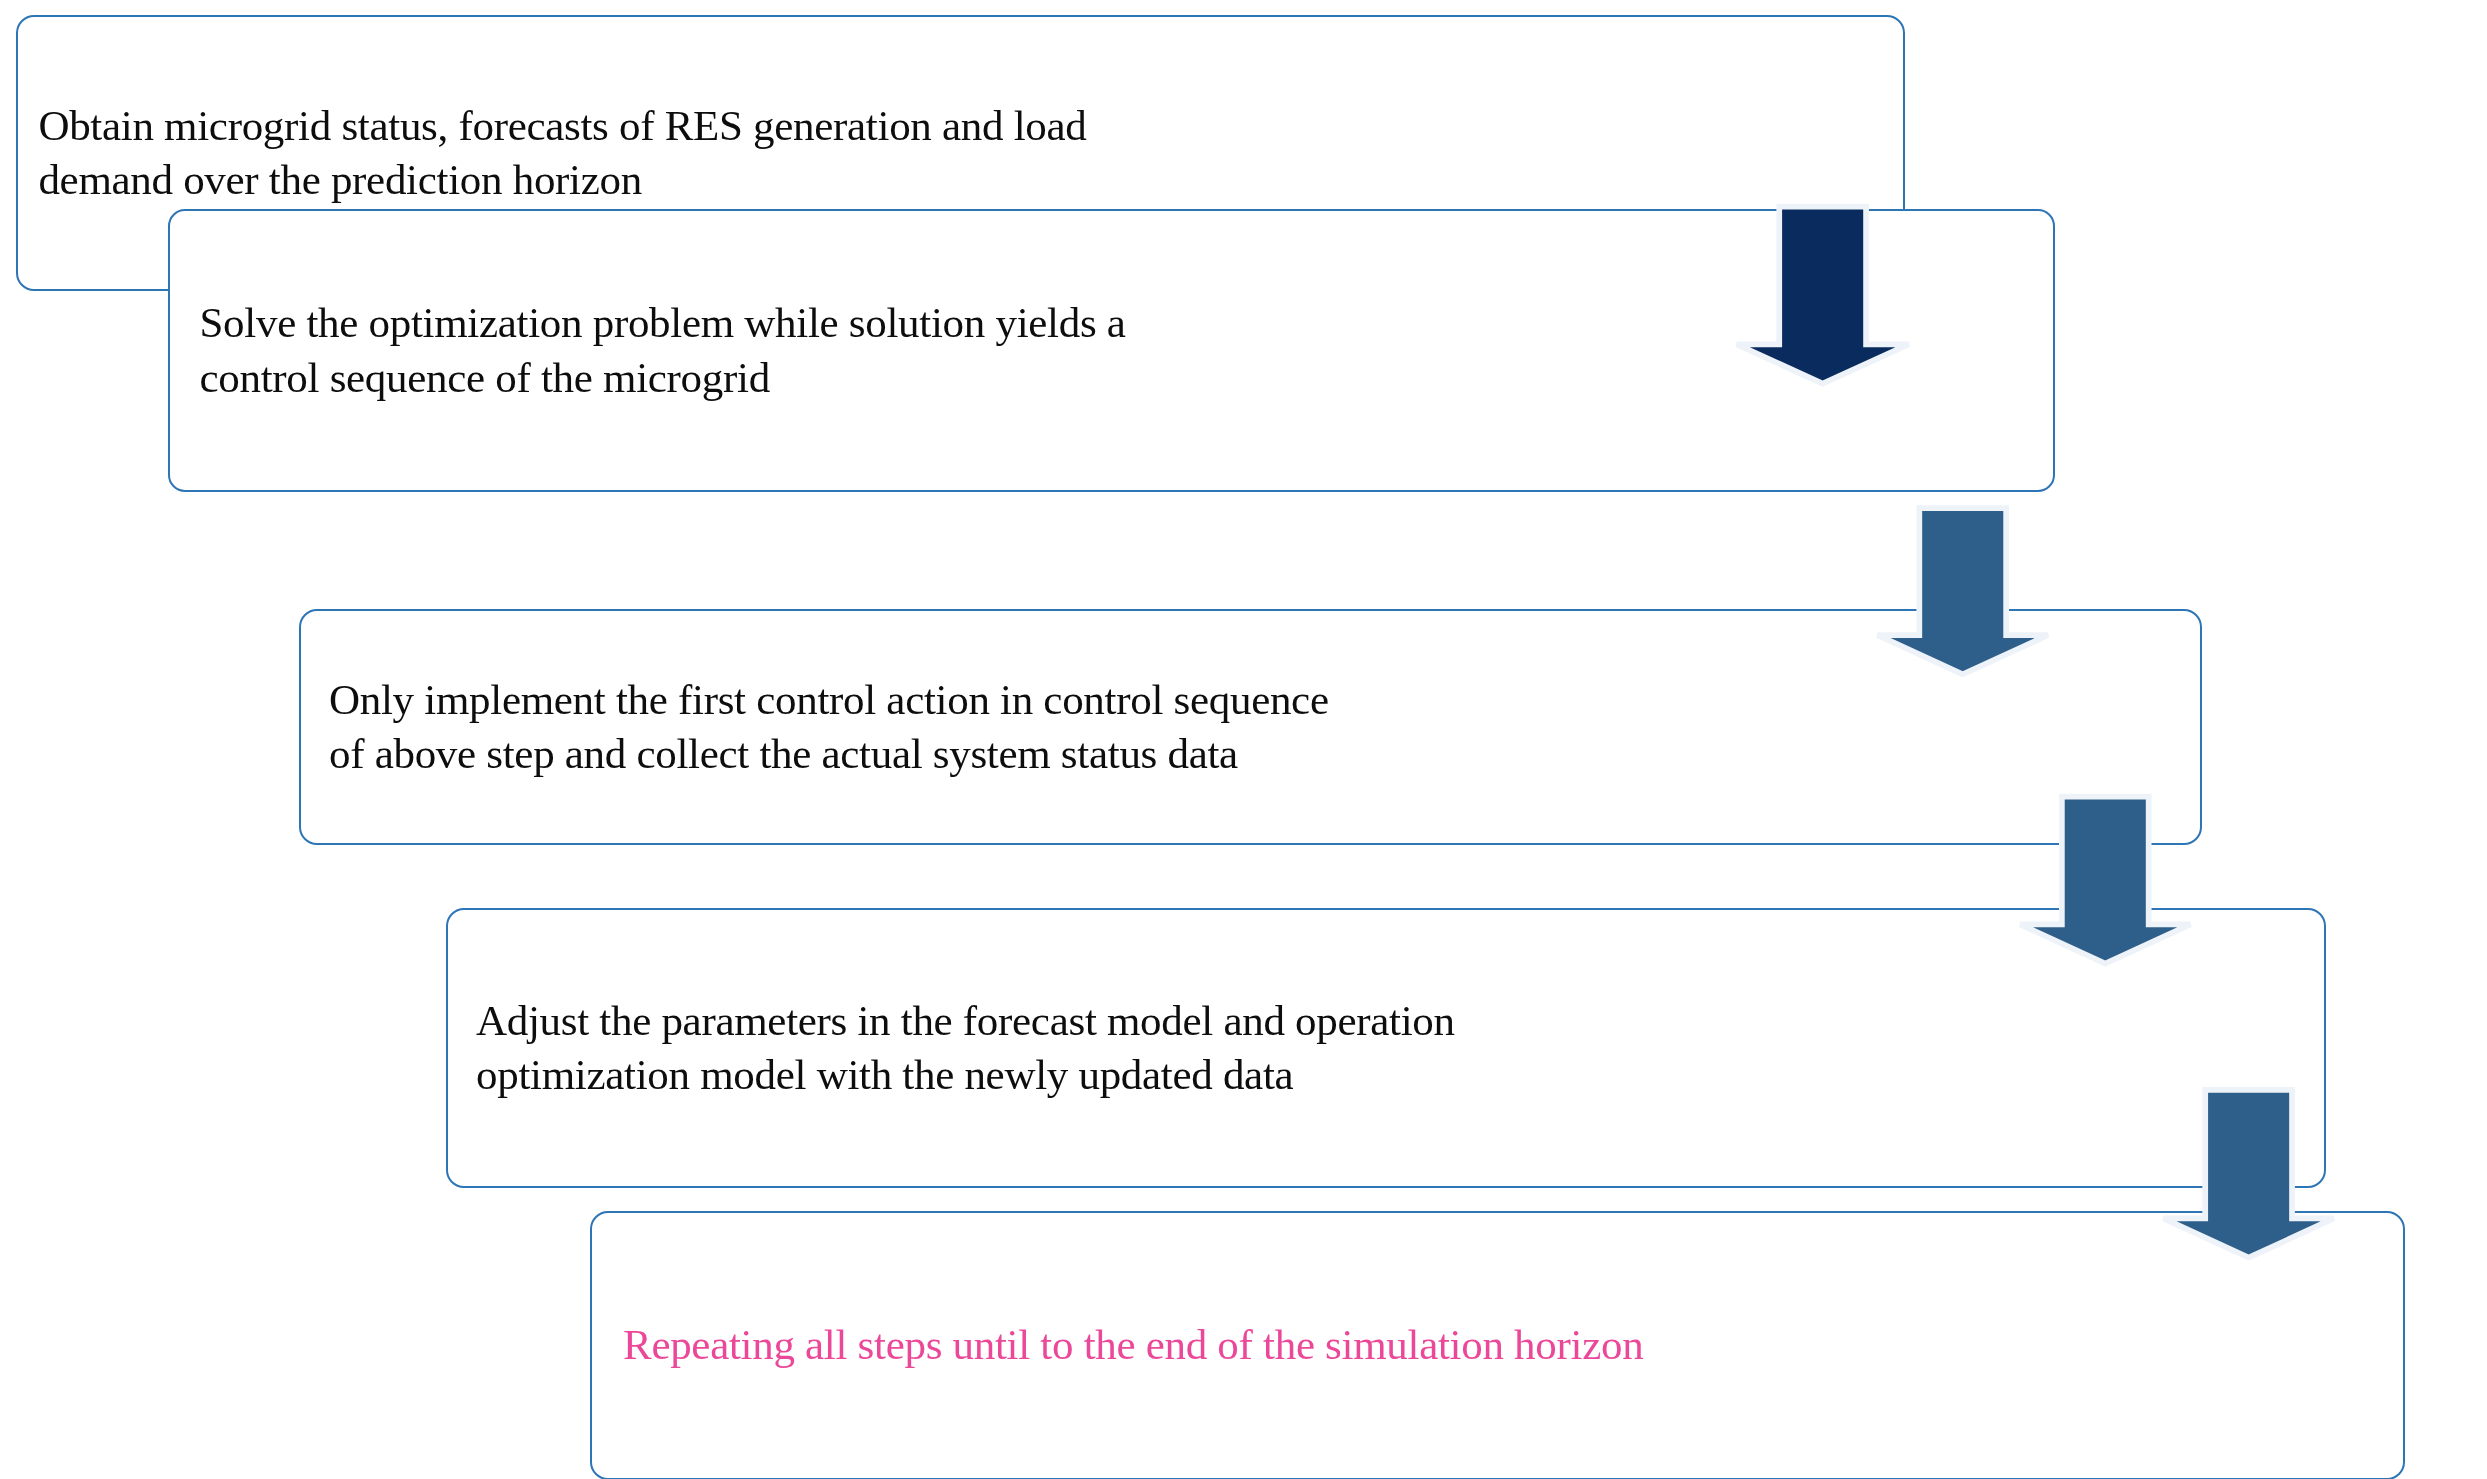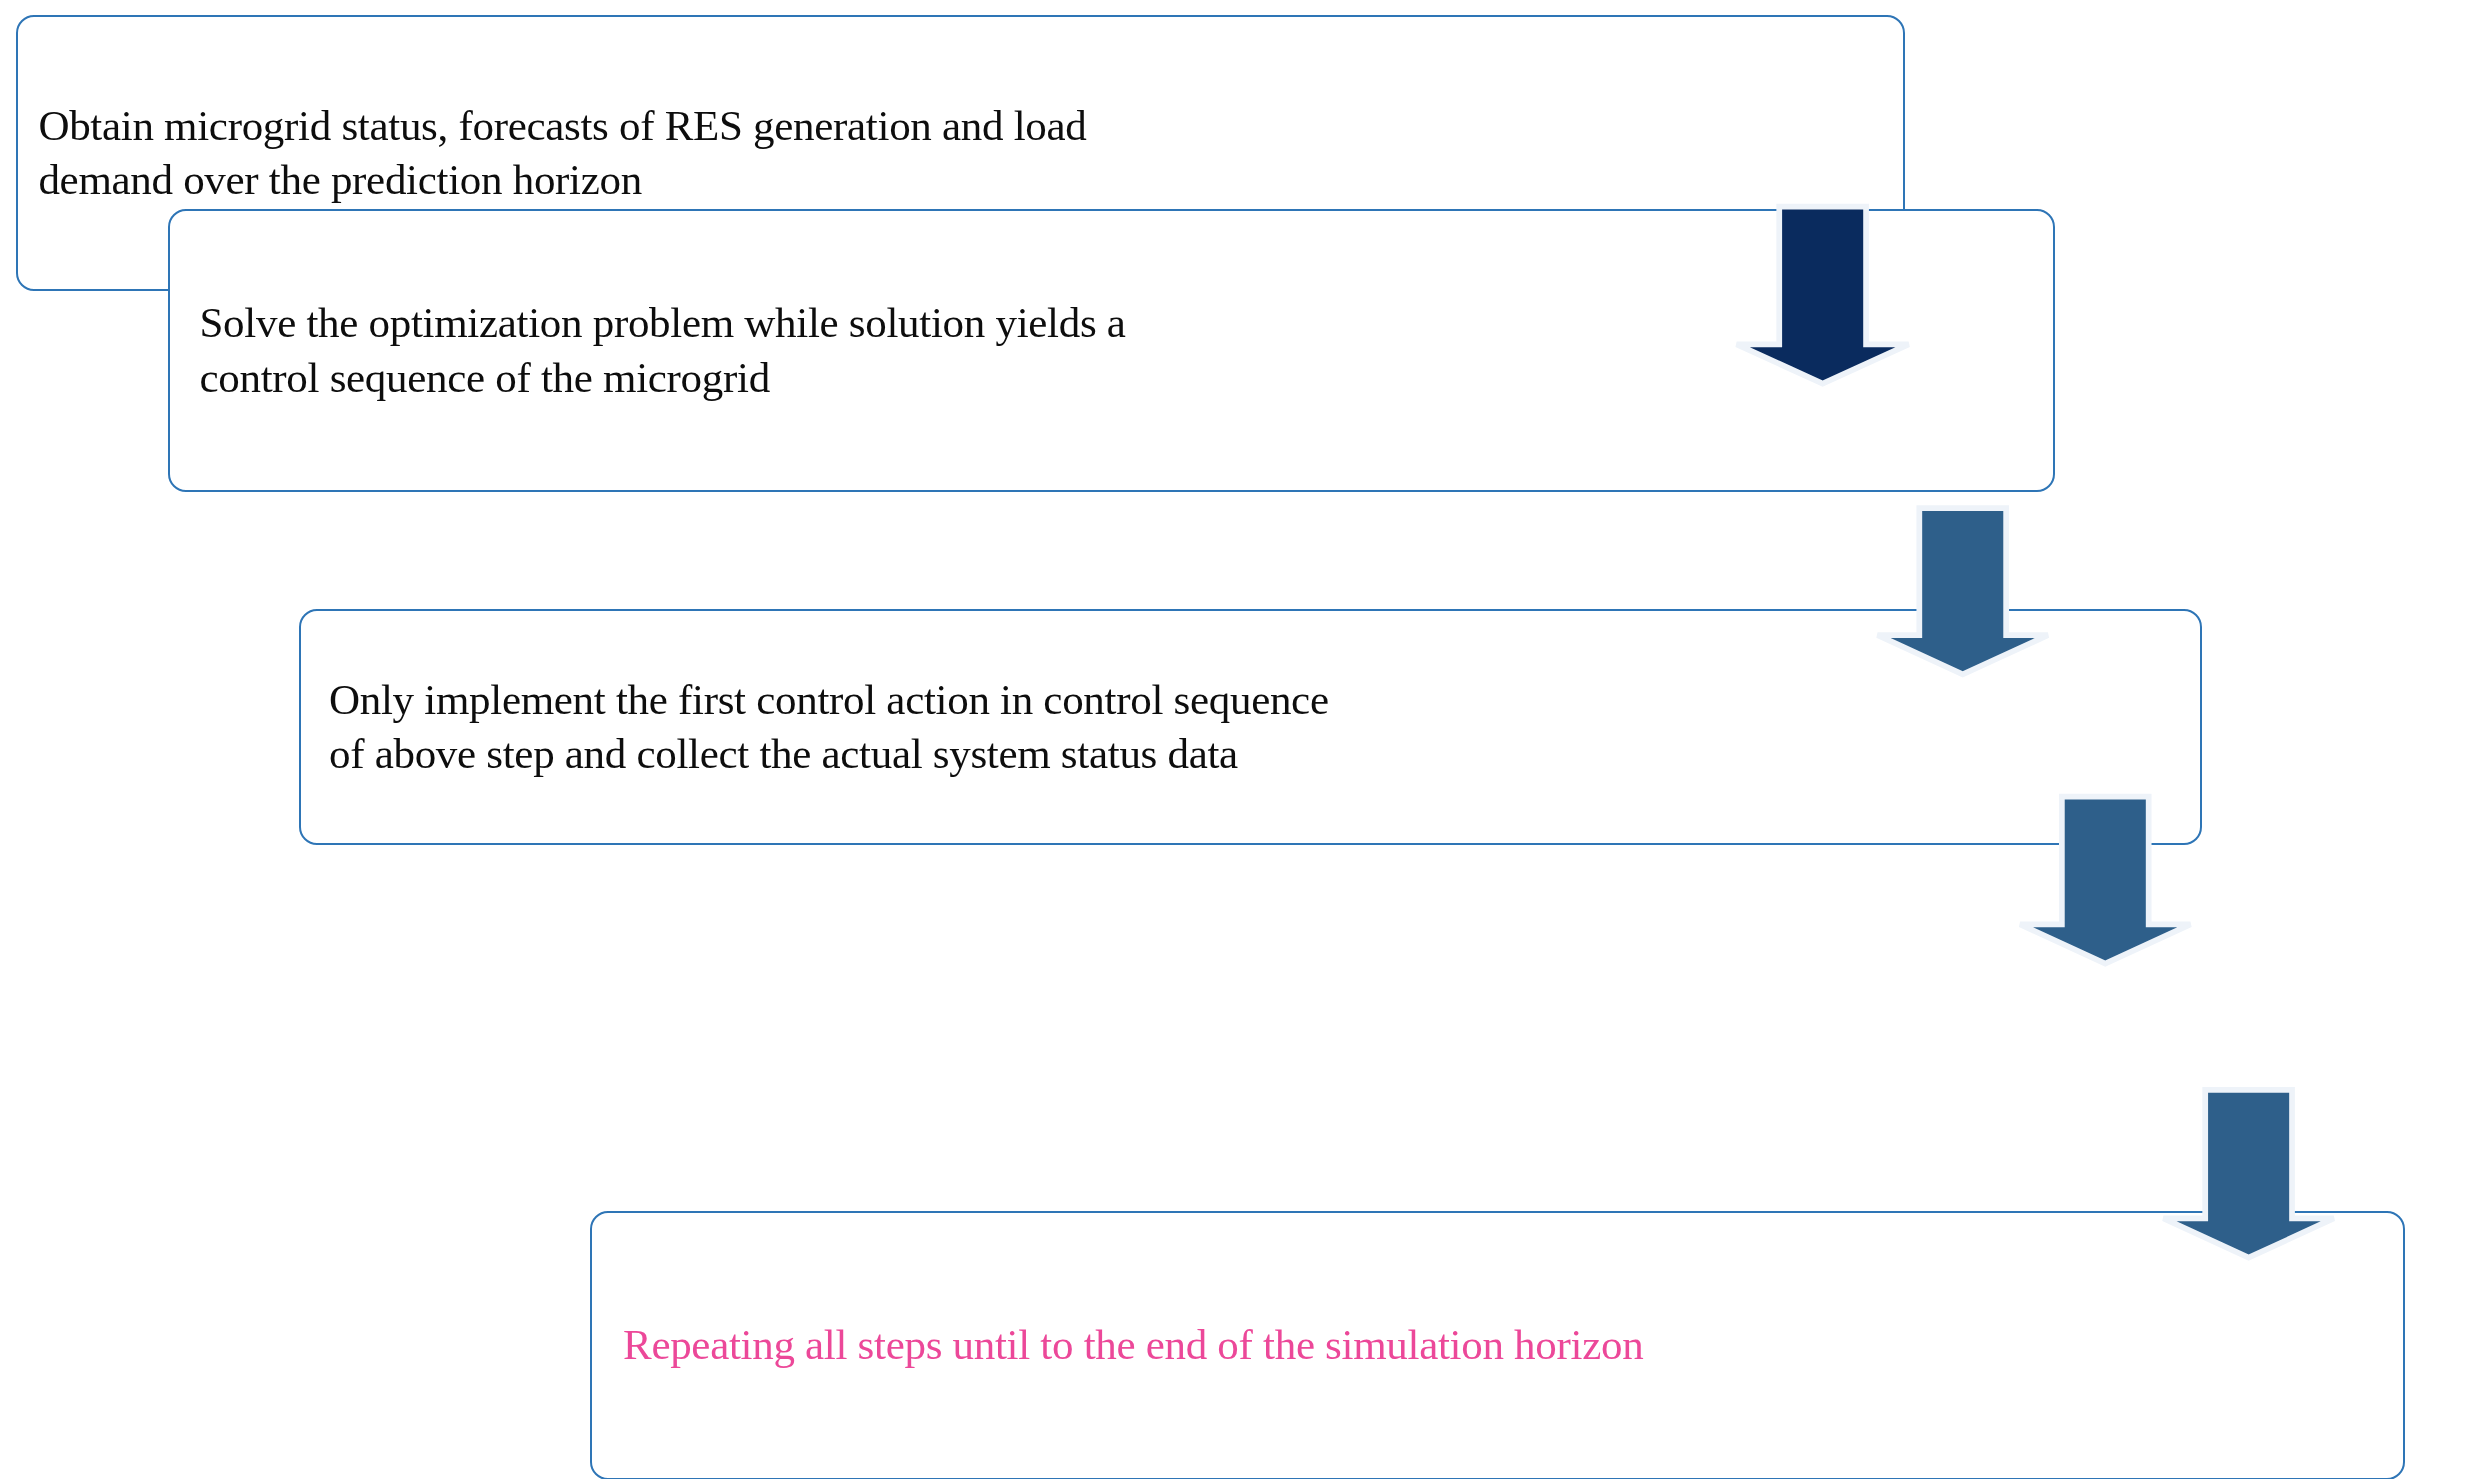--- a/index.html
+++ b/index.html
@@ -32,21 +32,21 @@
     color: #0d0d0d;
     letter-spacing: -0.3px;
     white-space: pre-line;
     padding-left: 31px;
     padding-right: 19.7px;
     font-family: "Liberation Serif", "DejaVu Serif", serif;
   }
 
   
   #box-1 { left: 16.4px;  top: 14.7px;   width: 1889px; height: 276px; }
-  #box-2 { left: 168px; top: 209px;  width: 1887px; height: 283px; }
+  #box-2 { left: 168px; top: 209px;  width: 1887px; height: 283px; border-radius: 17px; }
   #box-3 { left: 299px; top: 609px;  width: 1903px; height: 236px; }
   #box-4 { left: 446px; top: 908px; width: 1880px; height: 280px; }
   #box-5 { left: 590px; top: 1211px; width: 1815px; height: 269px; }
 
   #box-1 .flow-box-text { padding-left: 28px; }
   #box-2 .flow-box-text { padding-left: 29.5px; }
   #box-3 .flow-box-text { padding-left: 28px; }
   #box-4 .flow-box-text { padding-left: 28px; }
   #box-5 .flow-box-text { padding-left: 31px; }
 
@@ -73,20 +73,24 @@
   <div class="flow-box" id="box-2" style="border-color: rgb(46, 117, 182); background: rgb(255, 255, 255);">
     <div class="flow-box-text" style="color: rgb(13, 13, 13);">Solve the optimization problem while solution yields a
 control sequence of the microgrid</div>
   </div>
 
   <div class="flow-box" id="box-3" style="border-color: rgb(46, 117, 182); background: rgb(255, 255, 255);">
     <div class="flow-box-text" style="color: rgb(13, 13, 13);">Only implement the first control action in control sequence
 of above step and collect the actual system status data</div>
   </div>
 
+  <div class="flow-box" id="box-4" style="border-color: rgb(46, 117, 182); background: rgb(255, 255, 255);">
+    <div class="flow-box-text" style="color: rgb(13, 13, 13);">Adjust the parameters in the forecast model and operation
+optimization model with the newly updated data</div>
+  </div>
 
   <div class="flow-box" id="box-5" style="border-color: rgb(46, 117, 182); background: rgb(255, 255, 255);">
     <div class="flow-box-text" style="color: #ec4899;">Repeating all steps until to the end of the simulation horizon</div>
   </div>
 
   <svg class="arrow-layer" viewBox="0 0 3036 1806" width="2487" height="1480">
 
     <polygon class="arrow-shape" points="2172,252 2278,252 2278,420 2330,420 2225,468 2120,420 2172,420" fill="#0A2B5E"></polygon>
 
     <polygon class="arrow-shape" points="2343,620 2449,620 2449,775 2500,775 2396,823 2292,775 2343,775" fill="#2E5F8A"></polygon>

